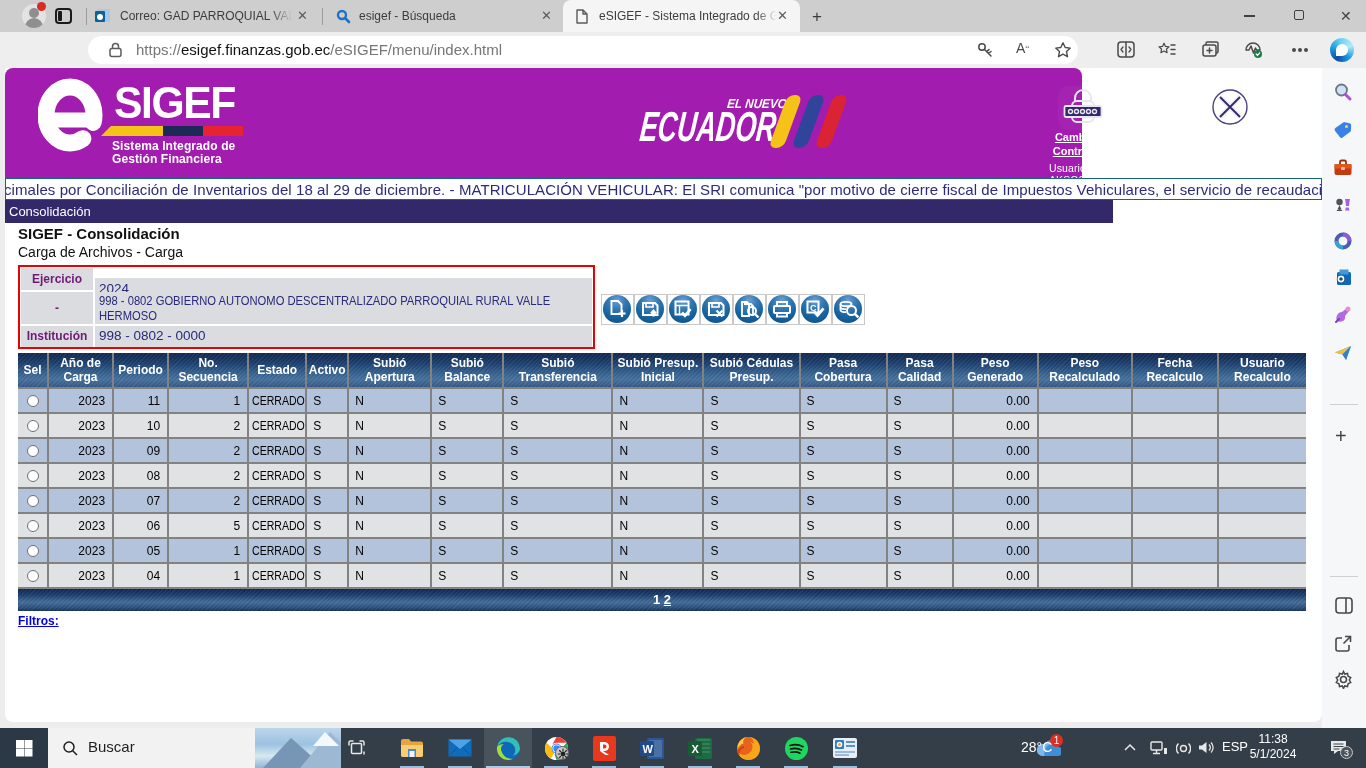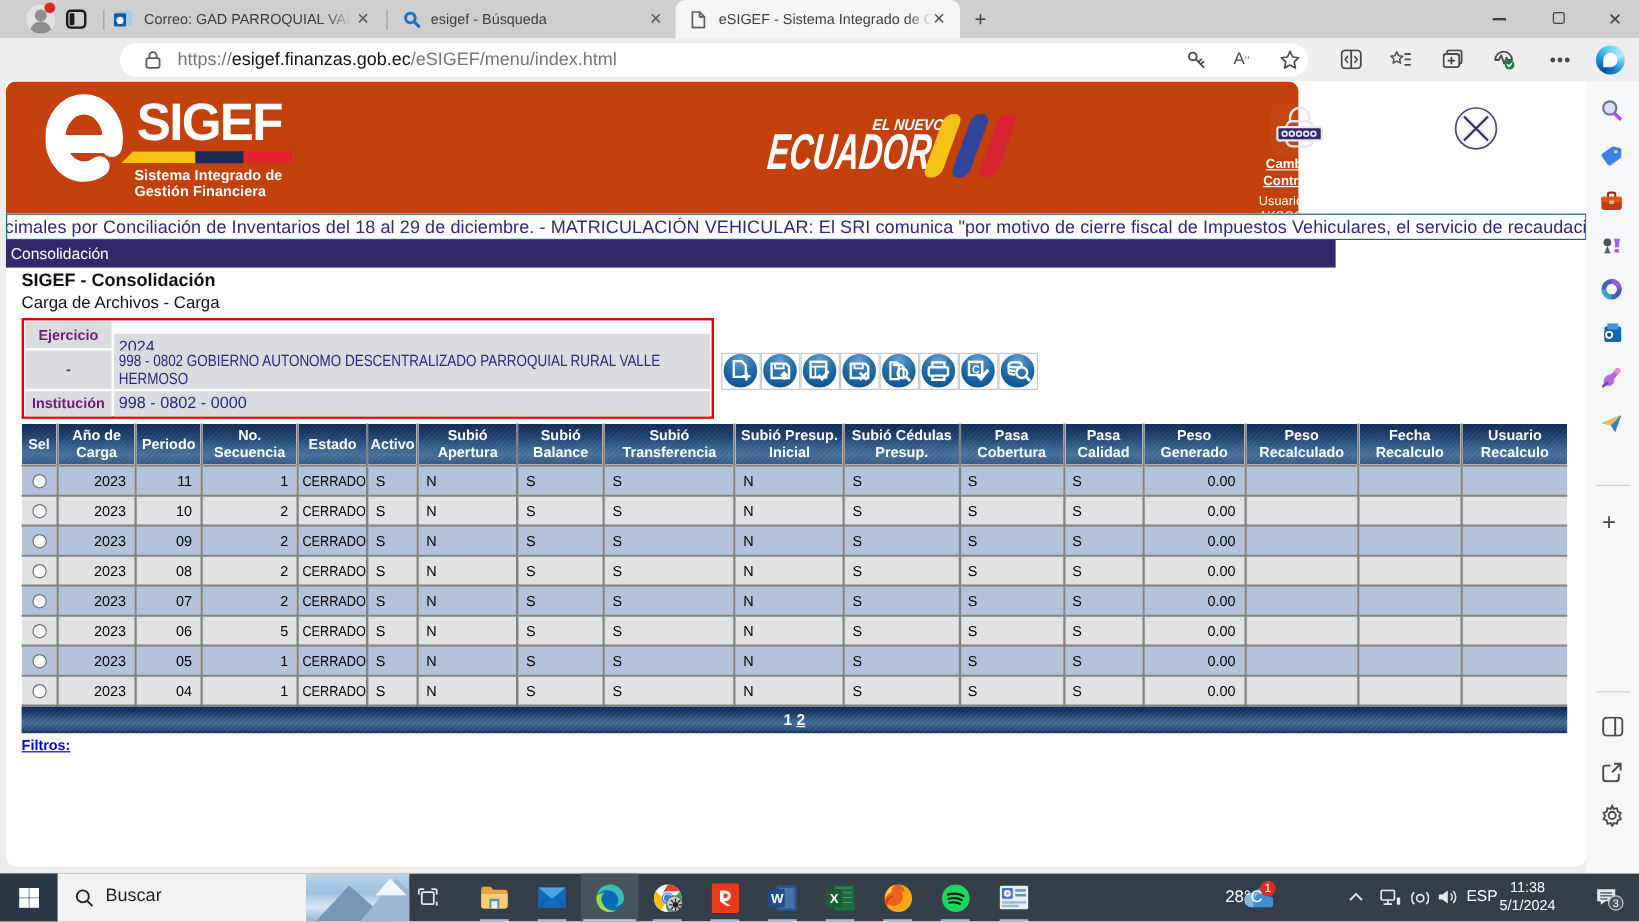--- a/index.html
+++ b/index.html
@@ -7,26 +7,26 @@
 .abs { position:absolute; }
 #stage { position:relative; width:1366px; height:768px; background:#ffffff; }
 
 
 #tabstrip { left:0; top:0; width:1366px; height:32px; background:#cecece; }
 #toolbar { left:0; top:32px; width:1366px; height:36px; background:#eeeeee; }
 .tabtext { font-size:12px; color:#3c3c3c; white-space:nowrap; overflow:hidden; }
 .tabx { color:#5a5a5a; font-size:13px; }
 #activetab { left:563px; top:0px; width:237px; height:32px; background:#f5f5f5; border-radius:8px 8px 0 0; }
 .vsep { width:1px; height:17px; background:#9c9c9c; top:8px; }
-#urlpill { left:100px; top:36px; width:990px; height:28px; background:#ffffff; border-radius:14px; }
+#urlpill { left:88px; top:36px; width:990px; height:28px; background:#ffffff; border-radius:14px; }
 
 
 #page { left:5px; top:68px; width:1317px; height:654px; background:#ffffff; border-radius:0 0 8px 8px; overflow:hidden; }
 
-#hdr { left:0; top:0; width:1077px; height:110px; background:#c2410c; border-radius:8px 8px 0 0; }
+#hdr { left:0; top:0; width:1077px; height:110px; background:#a21caf; border-radius:8px 8px 0 0; }
 #marquee { left:0; top:110px; width:1317px; height:22px; background:#ffffff; border:1px solid #17647d; overflow:hidden; }
 #menubar { left:0; top:132px; width:1108px; height:23px; background:#32286a; }
 
 
 #redbox { left:13px; top:197px; width:577px; height:84px; background:#ffffff; border:2px solid #ee0000; }
 .fcell { background:#dadcdf; }
 .flabel { font-size:12px; font-weight:bold; color:#701a75; text-align:center; }
 .fval { font-size:13.5px; color:#29297c; }
 
 

